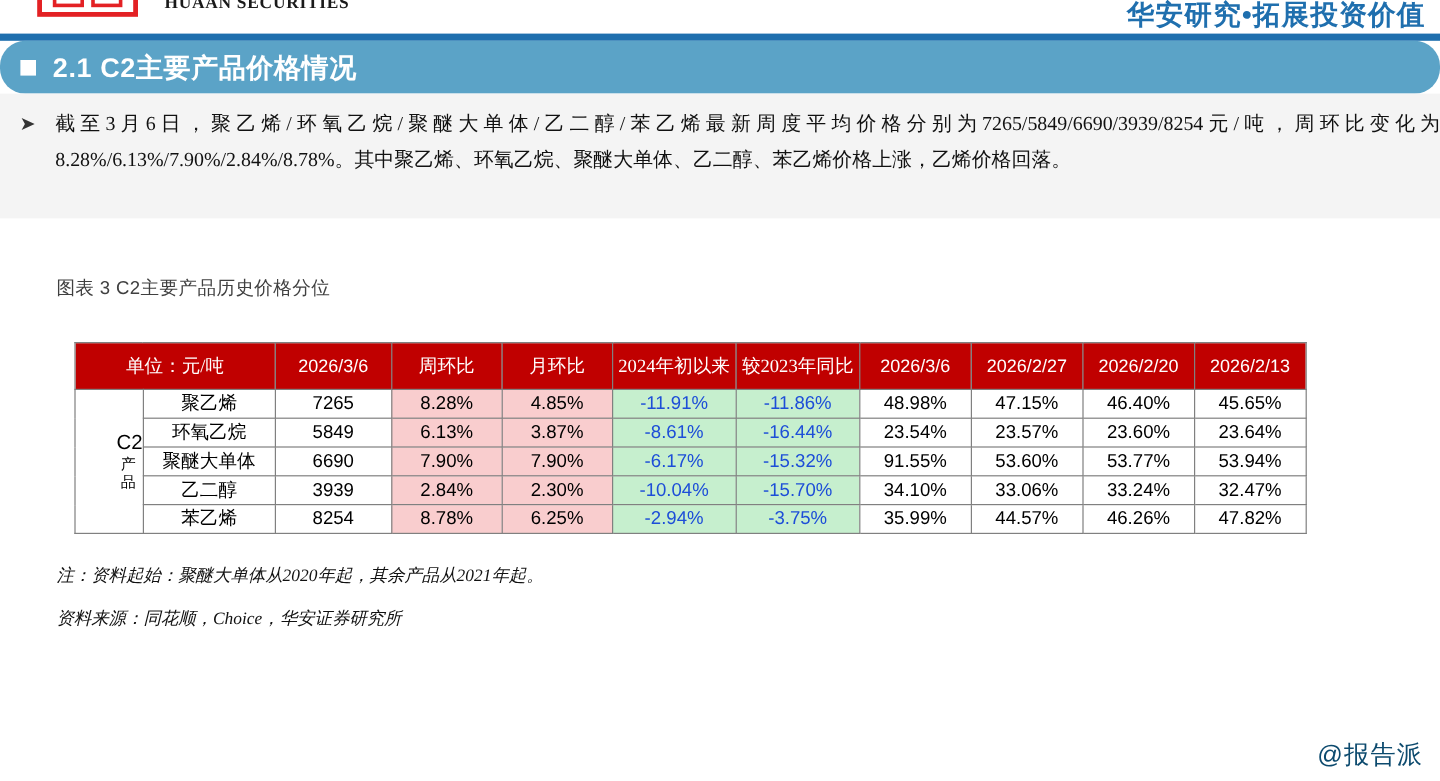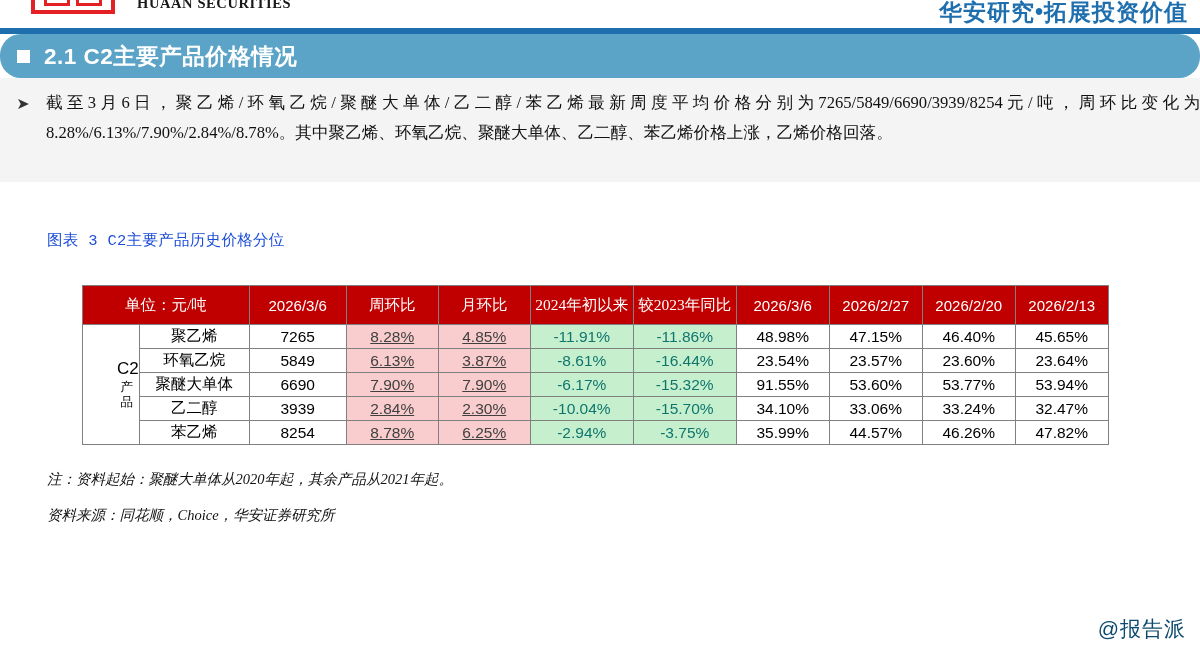--- a/index.html
+++ b/index.html
@@ -67,26 +67,26 @@
   .para-text {
     flex: 1; 
     font-family: "Liberation Serif", "DejaVu Serif", serif;
     font-size: 16.6px; line-height: 30px; color: #111;
     text-align: justify; text-justify: inter-ideograph;
   }
 
   
   .fig-title {
     position: absolute; left: 47px; top: 230px;
-    font-family: Liberation Mono, monospace;
-    font-size: 15.5px; color: #1d4ed8; letter-spacing: .3px;
+    font-family: Liberation Sans, sans-serif;
+    font-size: 15.5px; color: #404040; letter-spacing: .3px;
   }
 
   table.price {
-    position: absolute; left: 82px; top: 285px;
+    position: absolute; left: 62px; top: 285px;
     border-collapse: collapse;
     table-layout: fixed;
     font-family: "Liberation Sans", "DejaVu Sans", sans-serif;
   }
   table.price td, table.price th { border: 1px solid #808080; }
 
   thead th {
     background: #C00000; color: #ffffff;
     font-weight: 400; font-size: 15px; height: 39px;
     padding: 0 2px; text-align: center; white-space: nowrap;
@@ -102,22 +102,22 @@
   }
   td.grouphead {
     font-size: 17px; background: #ffffff; color: #000; line-height: 1.25;
     font-family: "Liberation Sans","DejaVu Sans",sans-serif;
     padding-left: 34px;
   }
   td.grouphead .sub {
     display: block; font-family: "Liberation Serif","DejaVu Serif",serif;
     font-size: 12.5px; letter-spacing: 2px;
   }
-  td.pink { background: #F9CDCE; color: #404040; text-decoration: underline; }
-  td.green { background: #C6EFCE; color: #0f766e; }
+  td.pink { background: #F9CDCE; color: #000000; }
+  td.green { background: #C6EFCE; color: #1d4ed8; }
   td.plain { background: #ffffff; color: #000; }
 
   .notes {
     position: absolute; left: 47px; top: 470px;
     font-family: "Liberation Serif","DejaVu Serif",serif;
     font-style: italic; font-size: 14.5px; color: #111;
   }
   .notes .line2 { margin-top: 17px; }
 
   .watermark {

